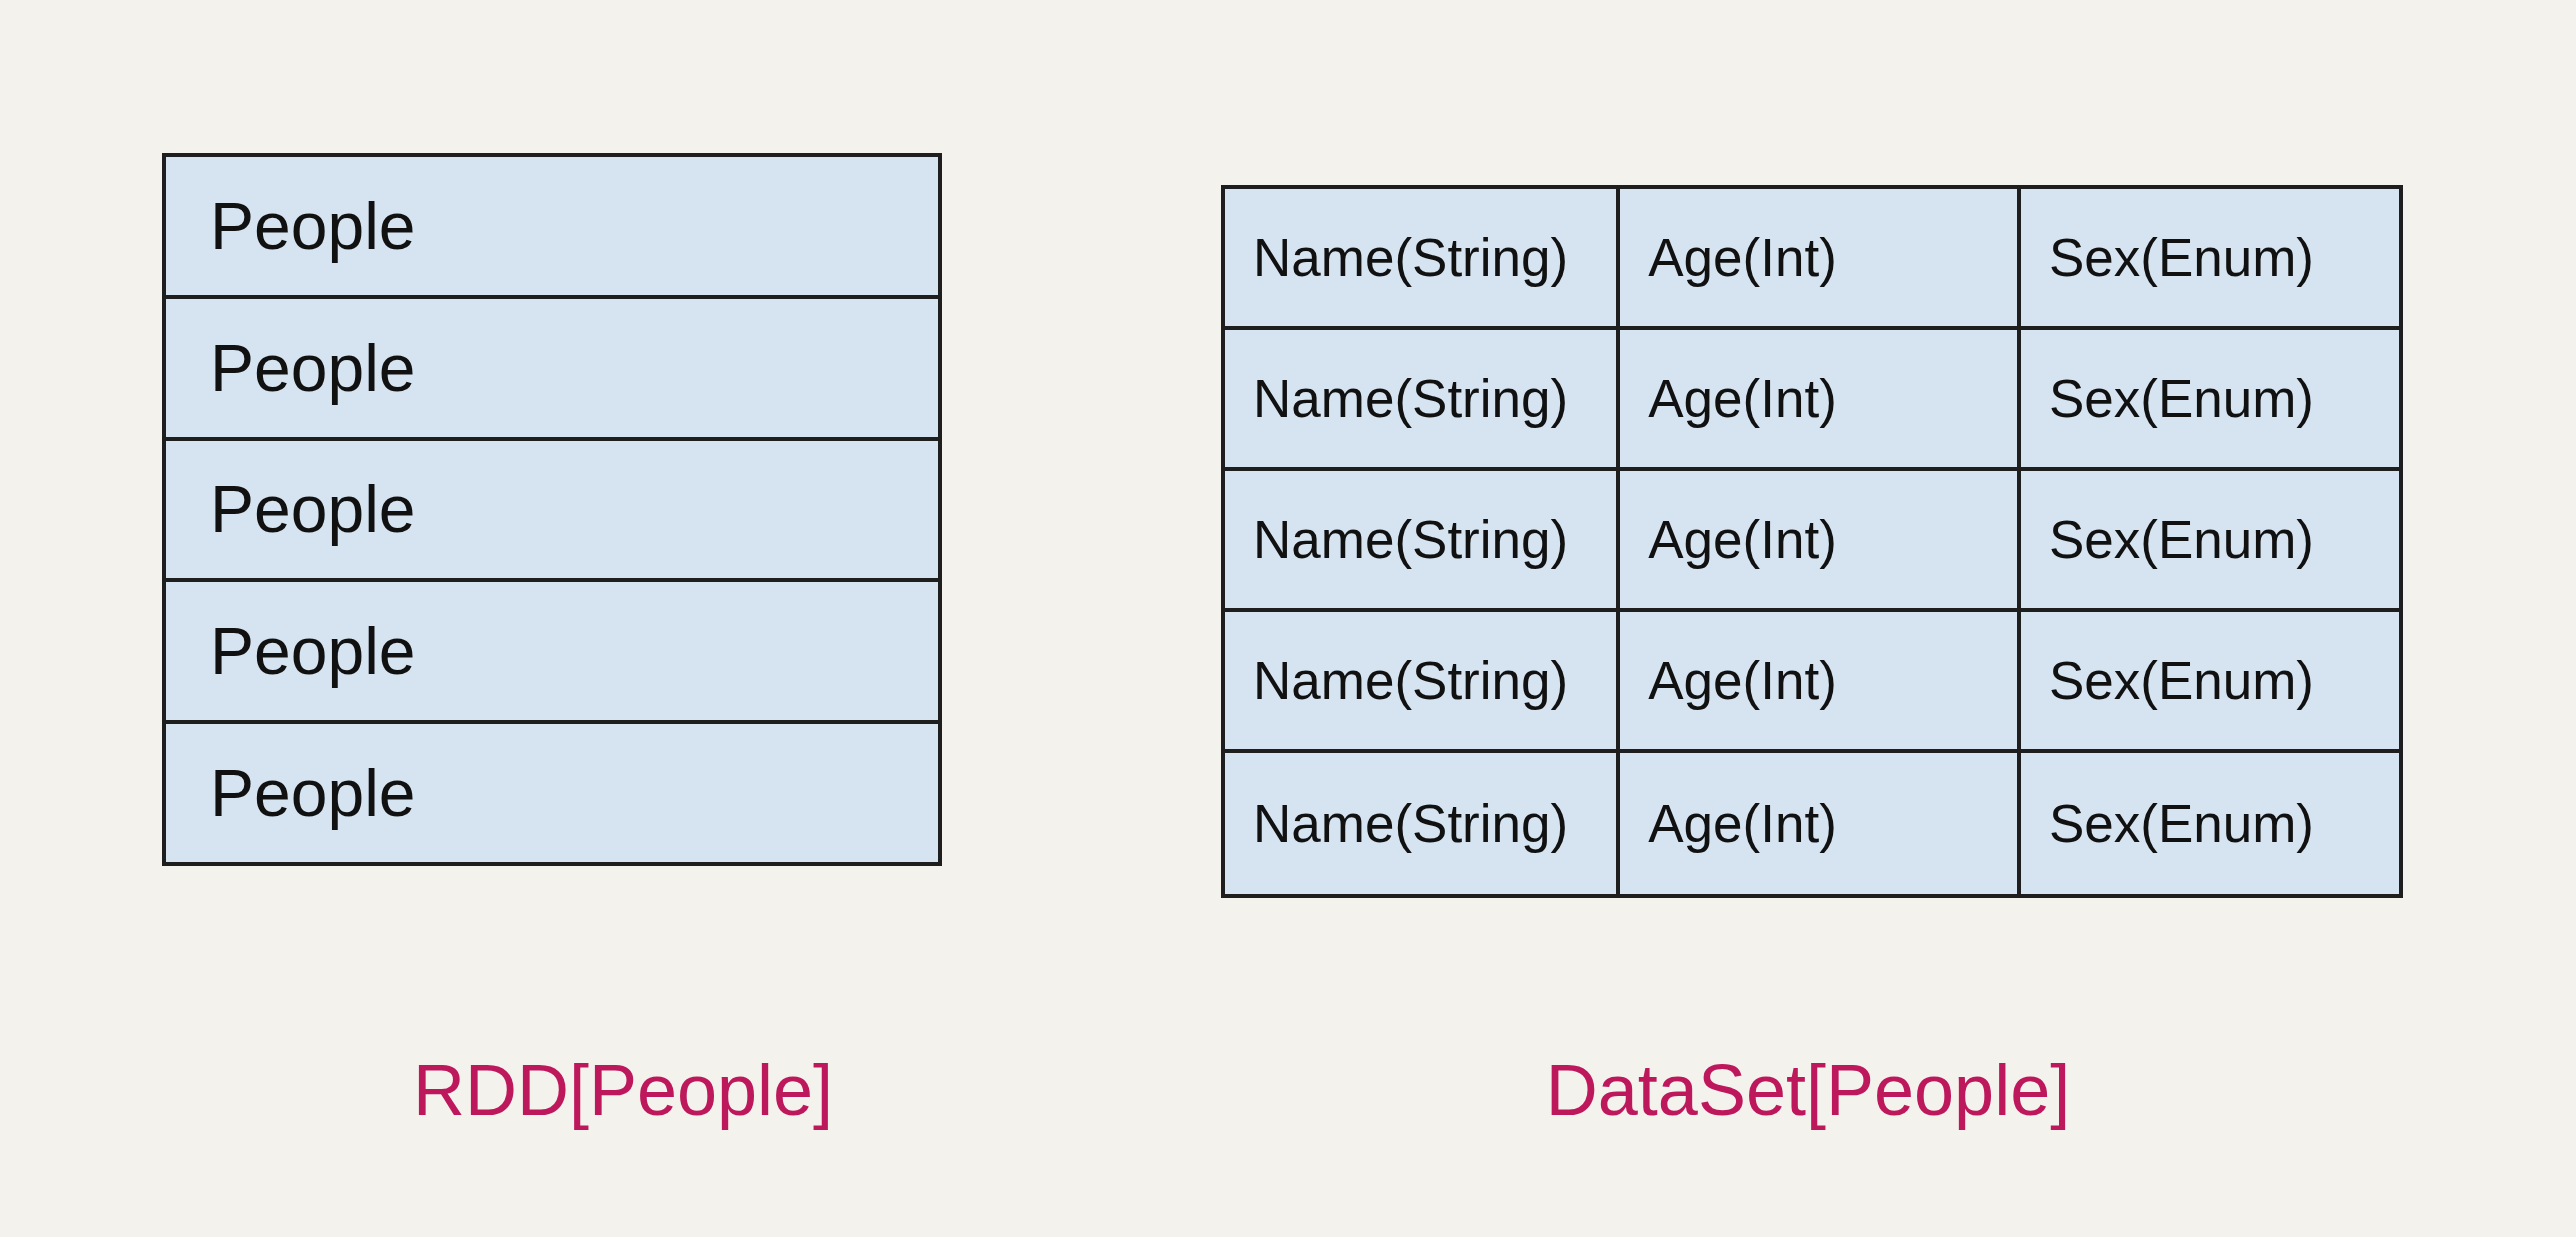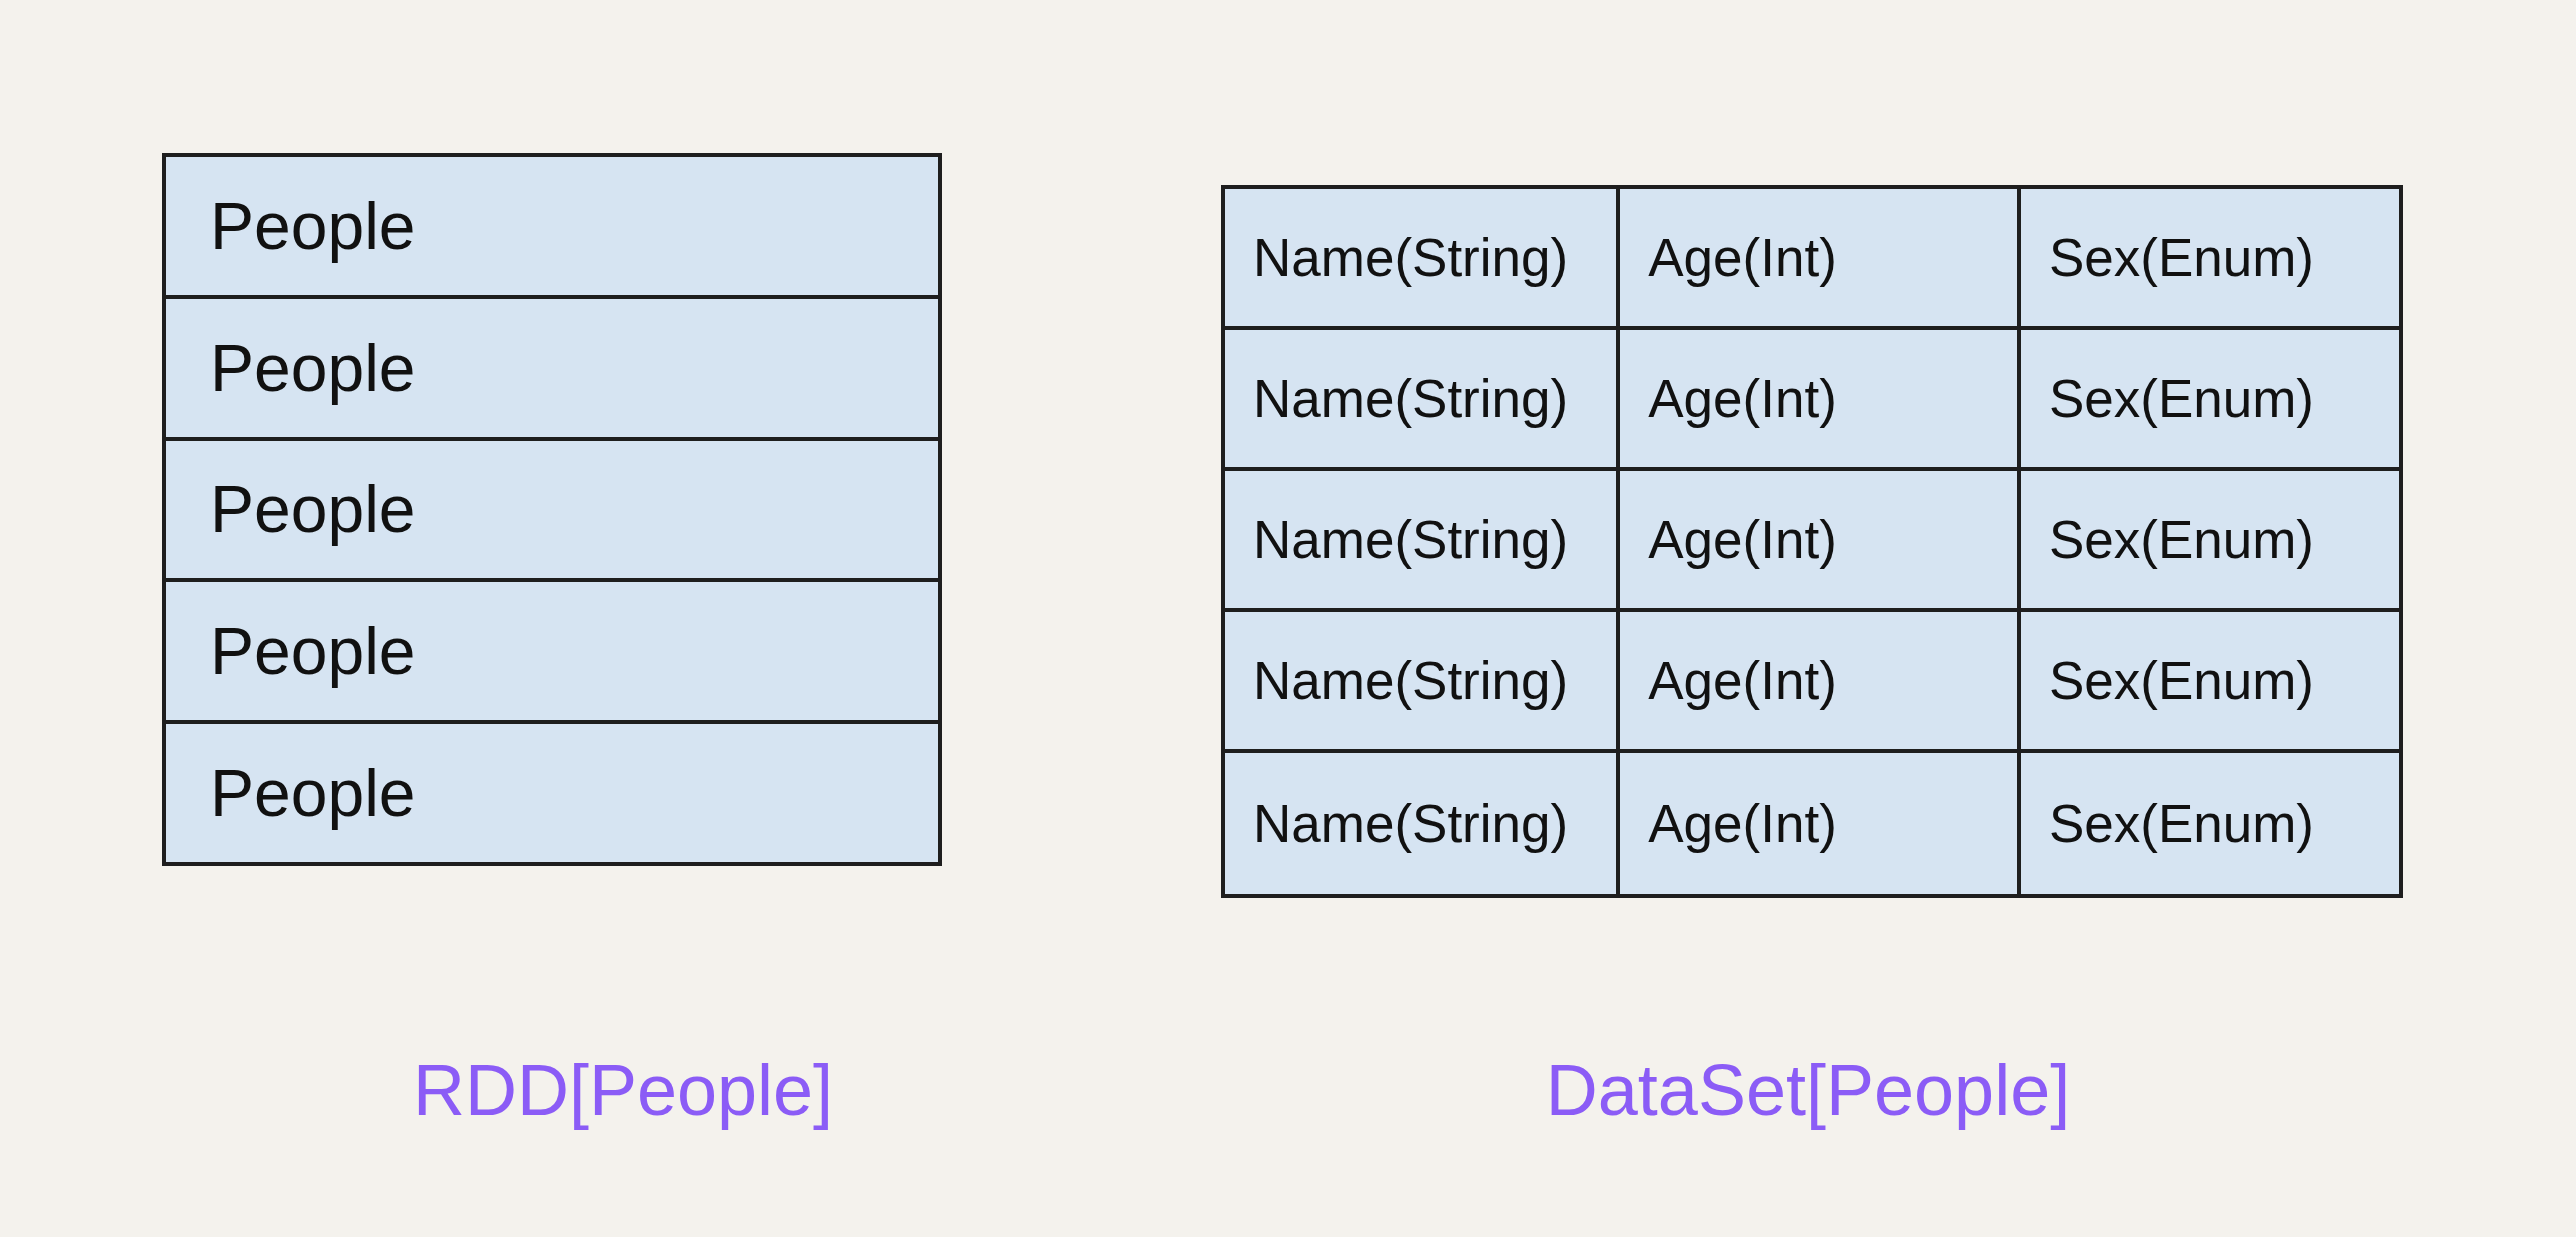--- a/index.html
+++ b/index.html
@@ -80,21 +80,21 @@
   }
 
   
   .caption {
     position: absolute;
     top: 1051px;
     transform: translateX(-50%);
     font-size: 72px;
     line-height: 1.1;
     white-space: nowrap;
-    color: #8b5cf6;
+    color: #be185d;
   }
   .caption.rdd { left: 623px; }
   .caption.ds  { left: 1808px; }
 </style>
 </head>
 <body>
 
 <div class="canvas">
 
   <div class="rdd-table">

